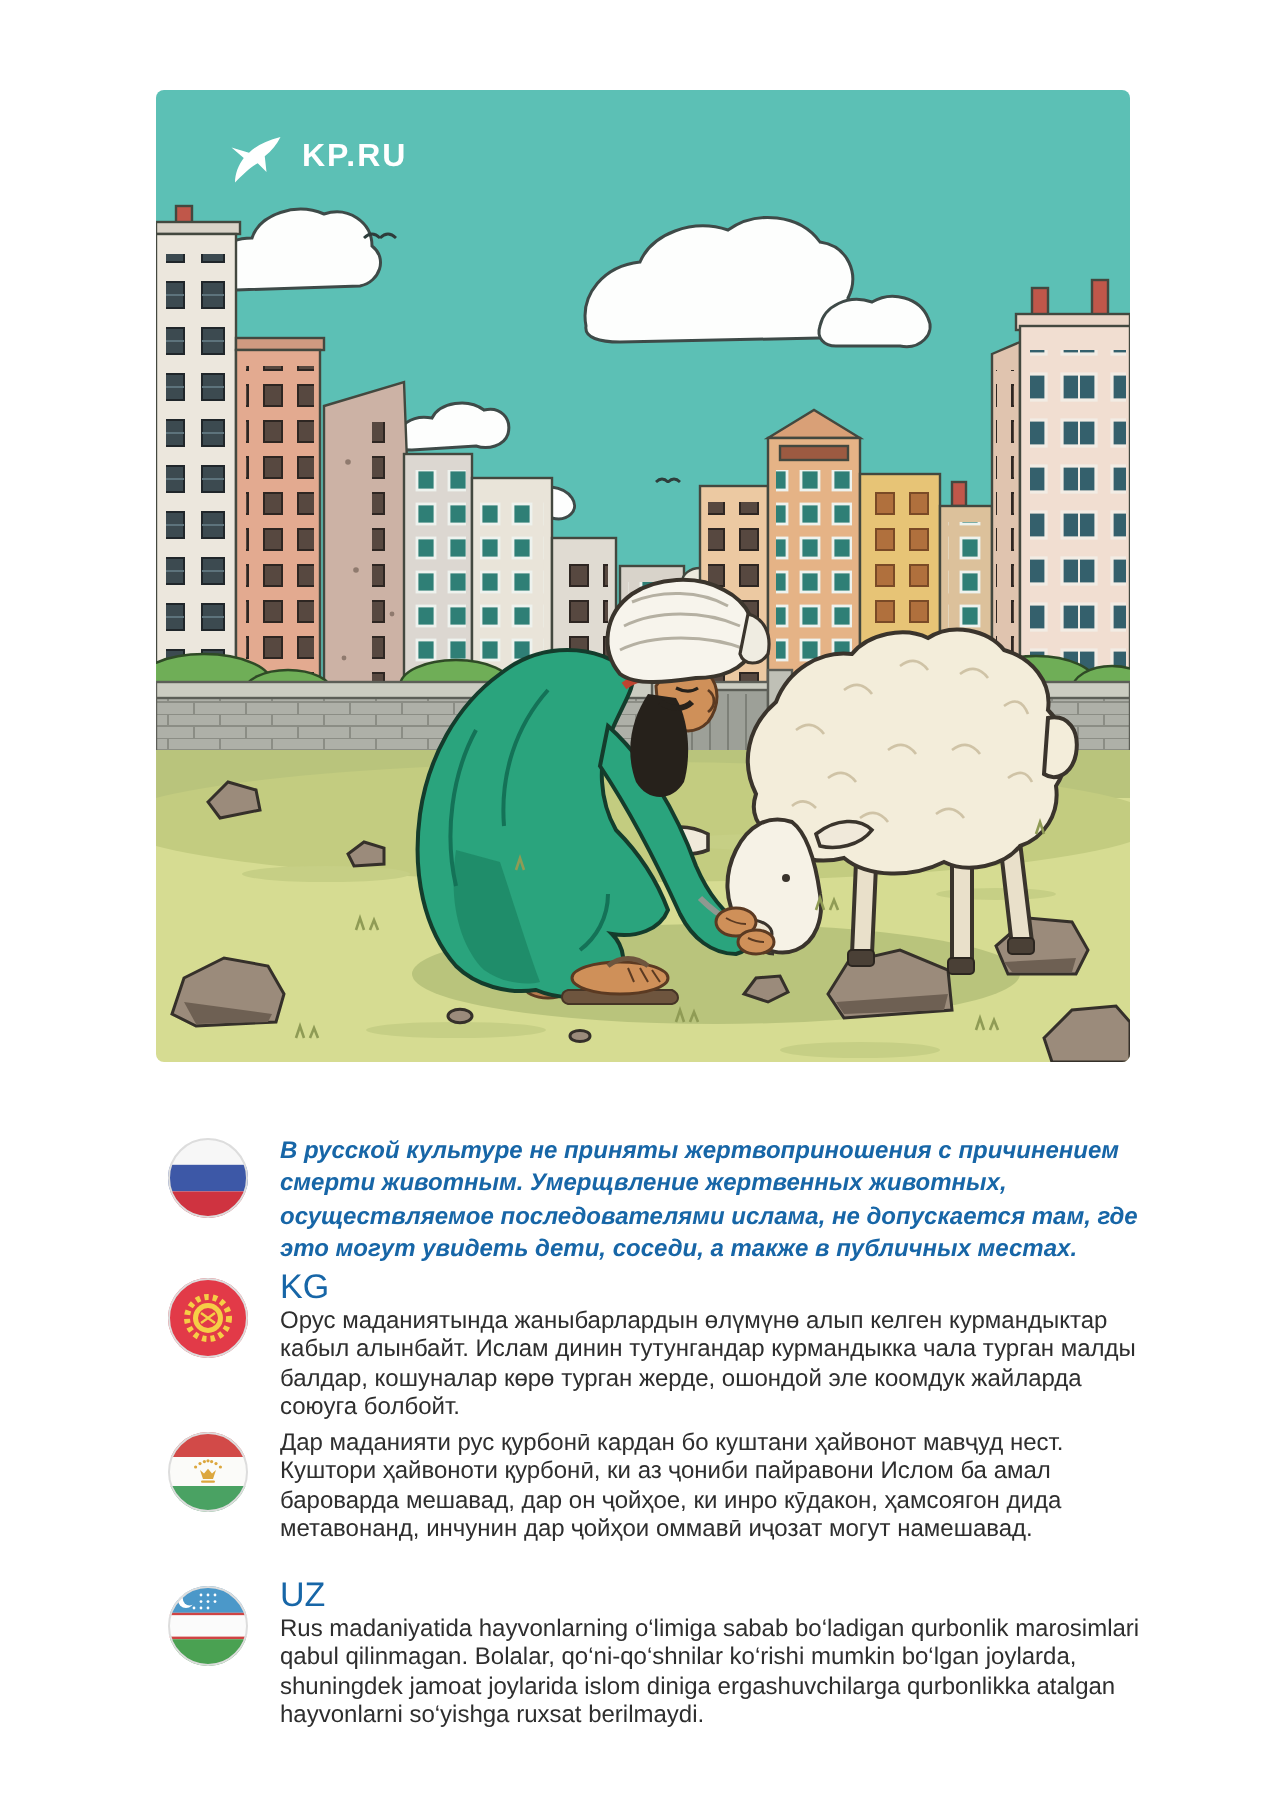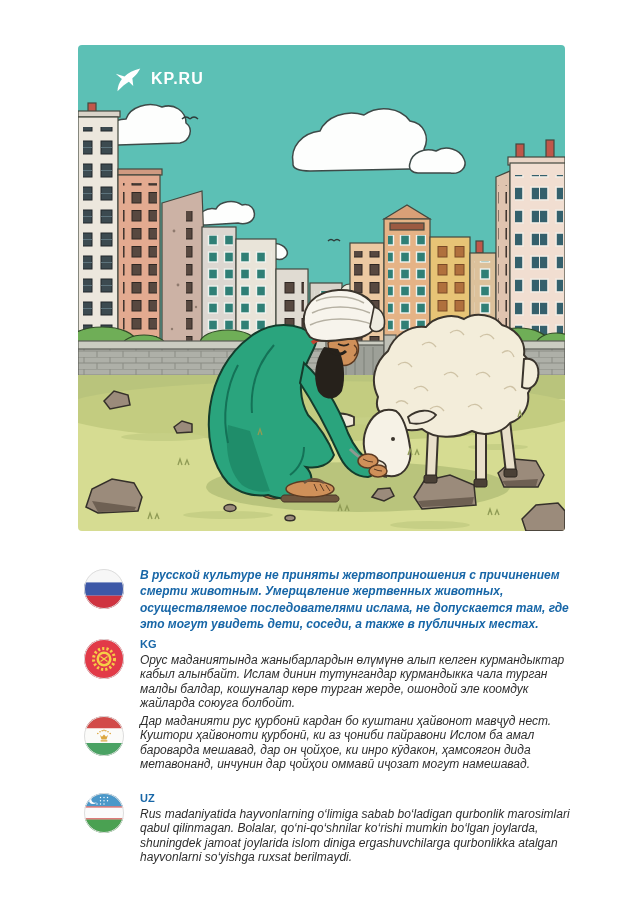--- a/index.html
+++ b/index.html
@@ -32,25 +32,25 @@
   .row-uz { top: 791px; }
   .flag { width: 40px; height: 40px; flex: none; margin-top: 2px; }
   .flag svg { display: block; width: 40px; height: 40px; }
   .txt { width: 436px; }
   .ru-text {
     font-weight: bold; color: var(--accent-blue, #1766a7);
     font-size: 12px; line-height: 16.4px; font-style: italic;
   }
   .lang-heading {
     color: var(--accent-blue, #1766a7);
-    font-size: 11px; font-weight: bold; line-height: 14px; margin-bottom: 2px;
+    font-size: 17px; font-weight: normal; line-height: 14px; margin-bottom: 2px;
   }
   .lang-text {
     color: var(--body-text, #2e2e2e);
-    font-size: 12px; line-height: 14.4px; font-style: italic;
+    font-size: 12px; line-height: 14.4px;
   }
 </style>
 </head>
 <body>
 
 <div class="page">
 
   <div class="illustration">
     <svg class="scene" viewBox="0 0 487 486" aria-hidden="true">
       <defs>

